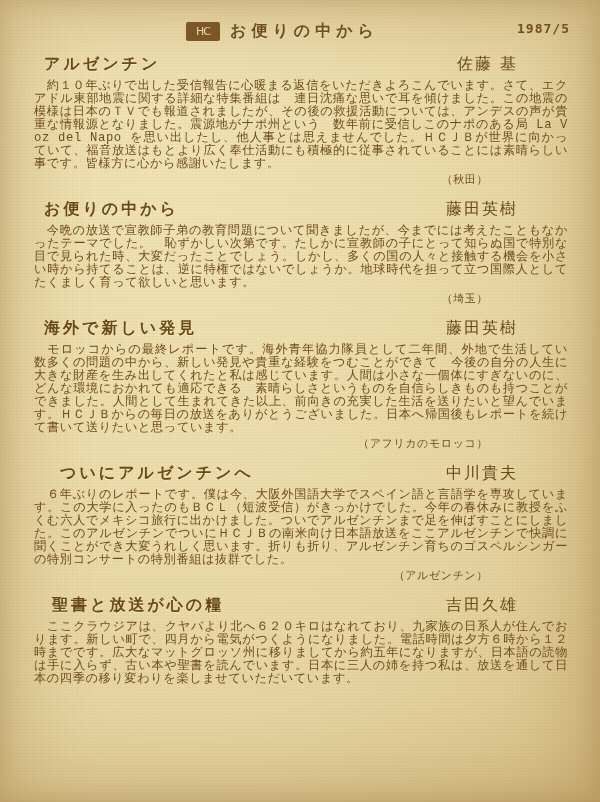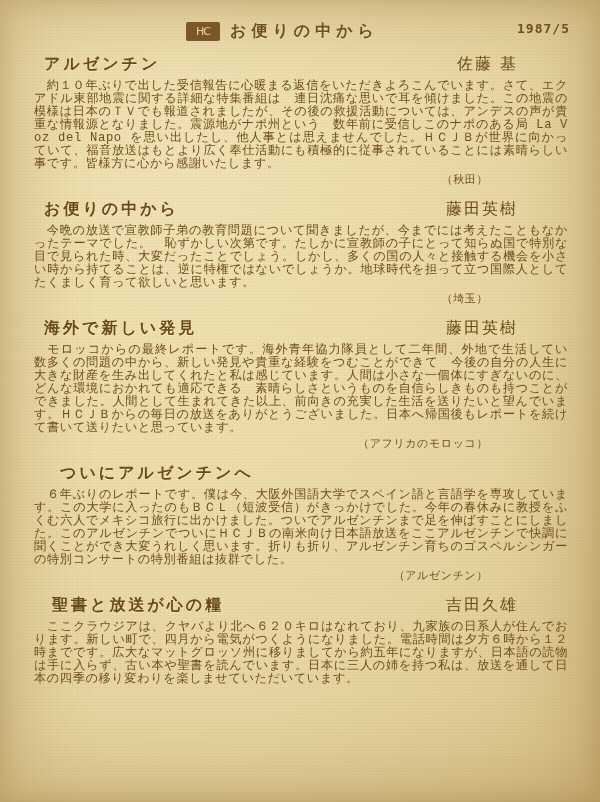--- a/index.html
+++ b/index.html
@@ -170,20 +170,21 @@
         <div class="article-title">海外で新しい発見</div>
         <div class="article-author">藤田英樹</div>
       </div>
       <div class="article-body">　モロッコからの最終レポートです。海外青年協力隊員として二年間、外地で生活してい　数多くの問題の中から、新しい発見や貴重な経験をつむことができて　今後の自分の人生に大きな財産を生み出してくれたと私は感じています。人間は小さな一個体にすぎないのに、どんな環境におかれても適応できる　素晴らしさというものを自信らしきものも持つことができました。人間として生まれてきた以上、前向きの充実した生活を送りたいと望んでいます。ＨＣＪＢからの毎日の放送をありがとうございました。日本へ帰国後もレポートを続けて書いて送りたいと思っています。</div>
       <div class="article-sign">（アフリカのモロッコ）</div>
     </div>
 
     <div class="article">
       <div class="article-head">
         <div class="article-title t-indent-1">ついにアルゼンチンへ</div>
+        <div class="article-author">中川貴夫</div>
       </div>
       <div class="article-body">　６年ぶりのレポートです。僕は今、大阪外国語大学でスペイン語と言語学を専攻しています。この大学に入ったのもＢＣＬ（短波受信）がきっかけでした。今年の春休みに教授をふくむ六人でメキシコ旅行に出かけました。ついでアルゼンチンまで足を伸ばすことにしました。このアルゼンチンでついにＨＣＪＢの南米向け日本語放送をここアルゼンチンで快調に聞くことができ大変うれしく思います。折りも折り、アルゼンチン育ちのゴスペルシンガーの特別コンサートの特別番組は抜群でした。</div>
       <div class="article-sign">（アルゼンチン）</div>
     </div>
 
     <div class="article">
       <div class="article-head">
         <div class="article-title t-indent-2">聖書と放送が心の糧</div>
         <div class="article-author">吉田久雄</div>
       </div>

